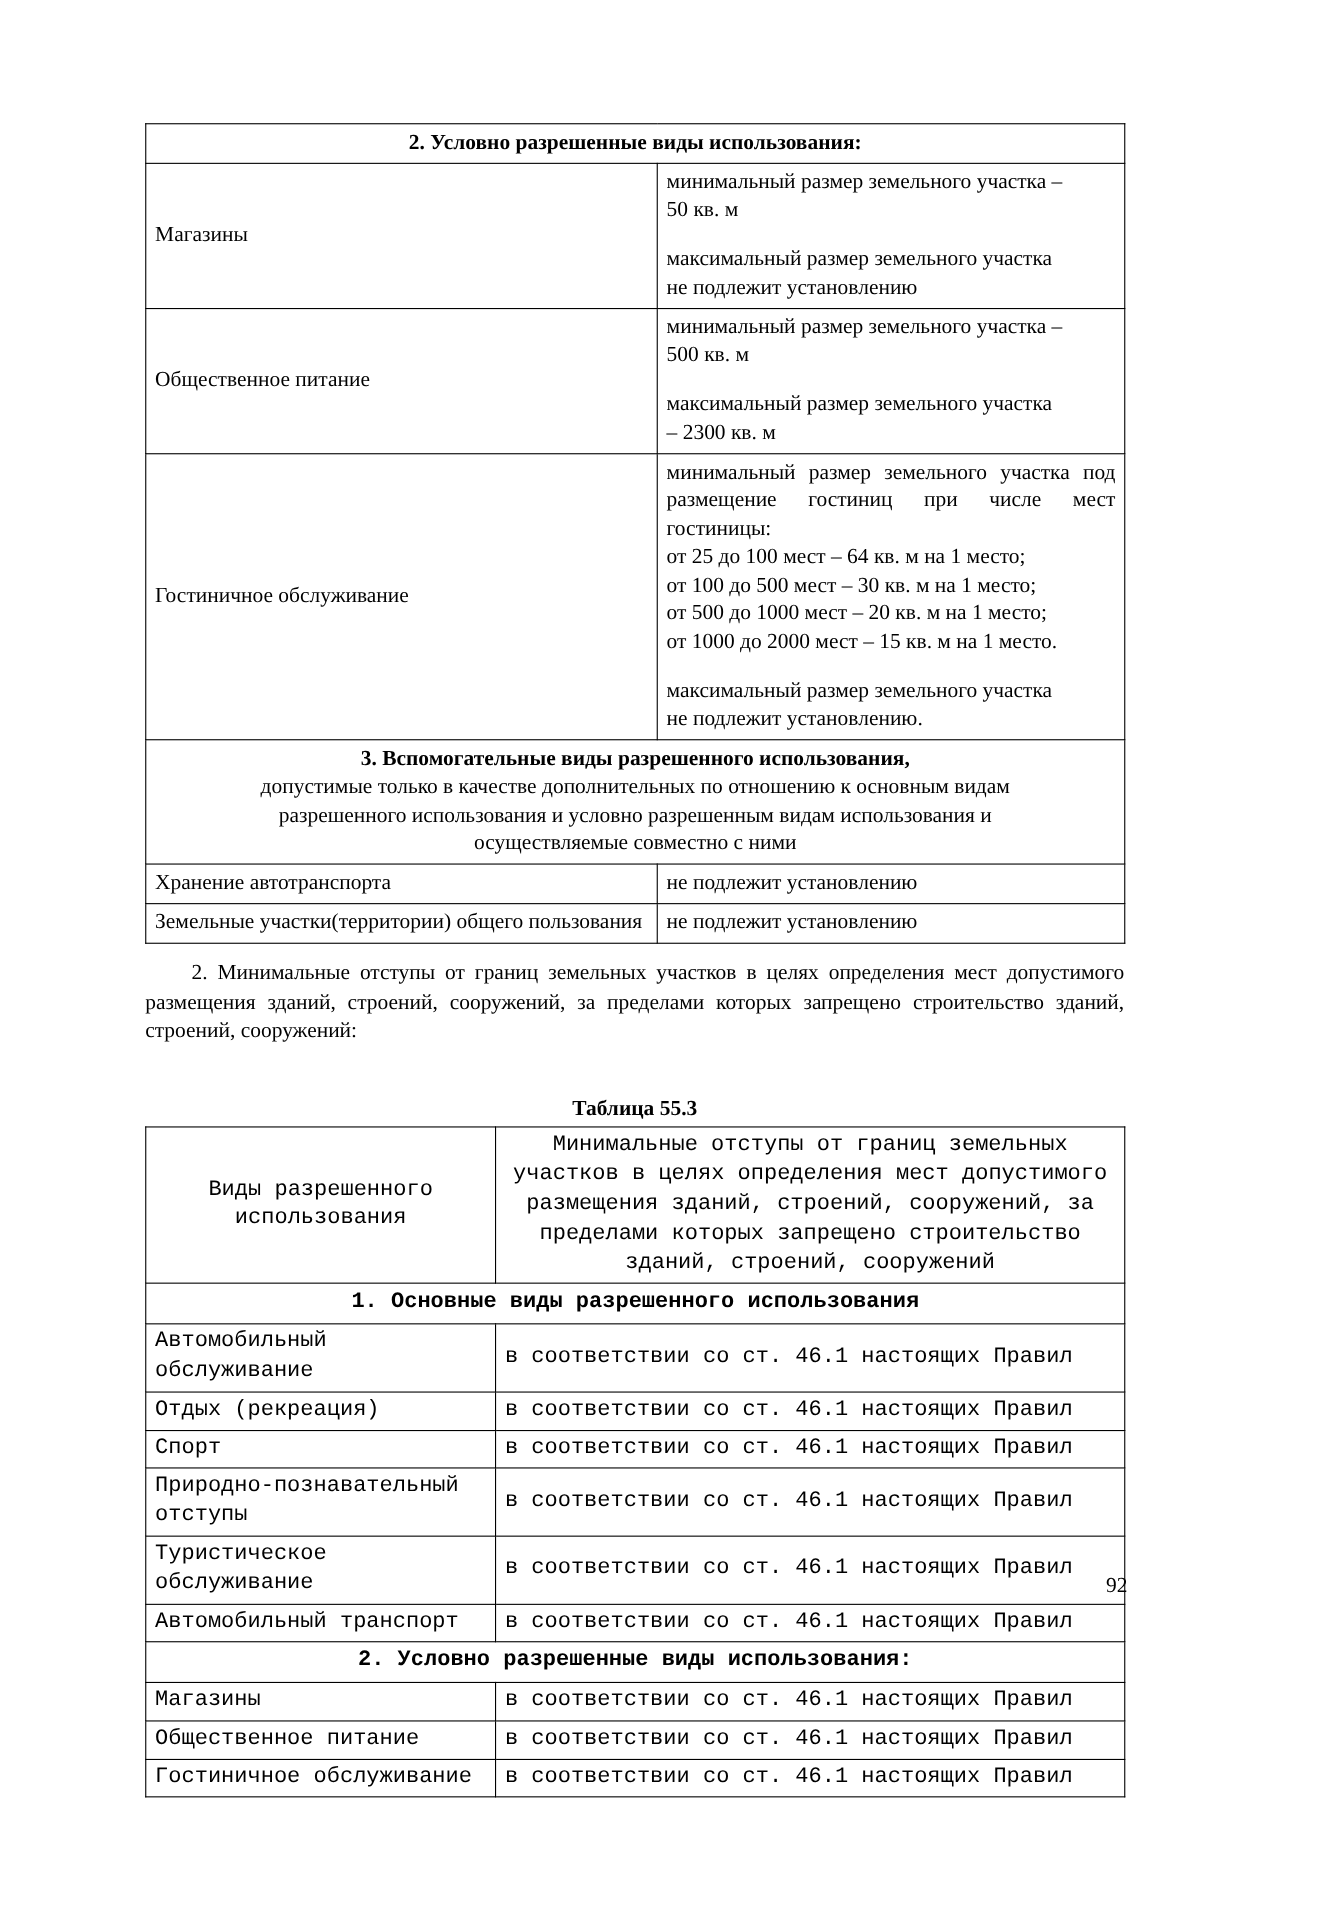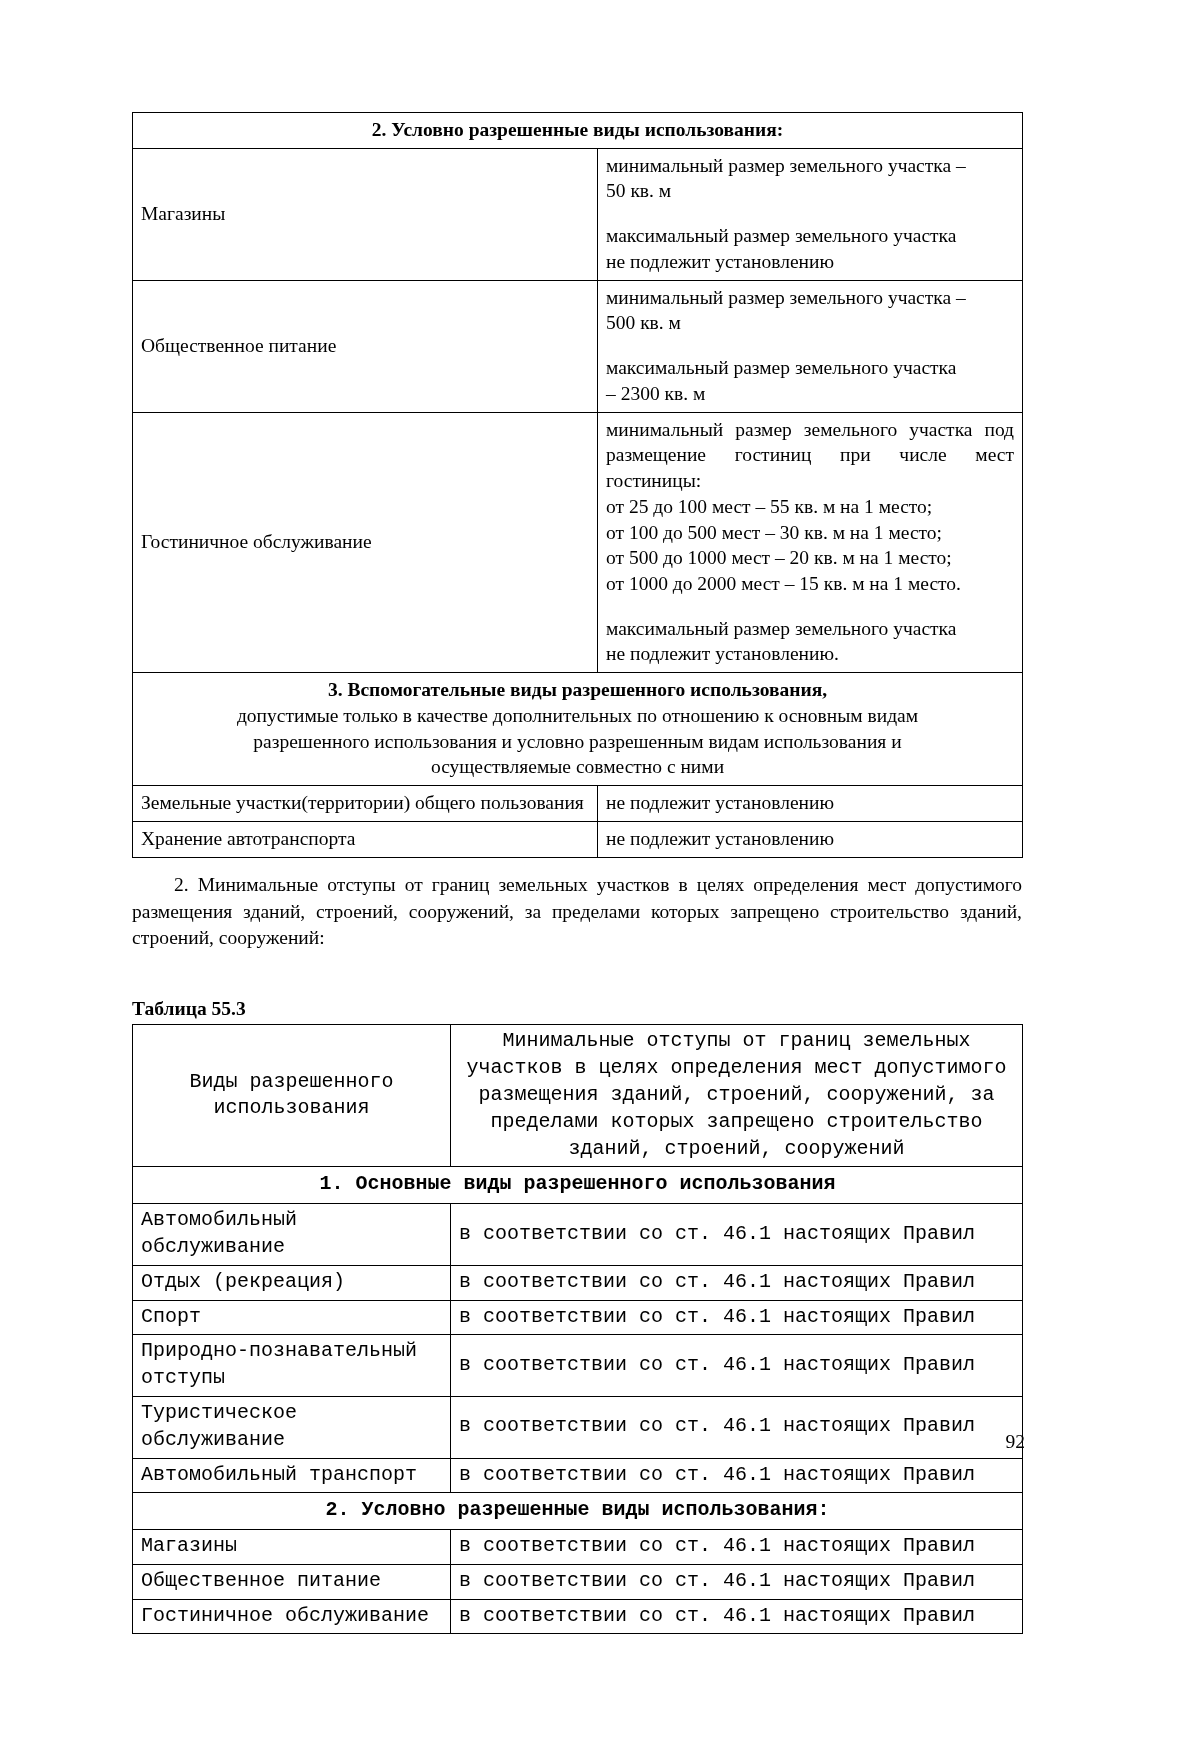--- a/index.html
+++ b/index.html
@@ -65,21 +65,21 @@
     font-weight: normal;
     line-height: 1.38;
     text-align: justify;
     text-indent: 42px;
     width: 890px;
   }
 
   .table-caption {
     margin: 46px 0 4px 0;
     width: 890px;
-    text-align: left;
+    text-align: center;
     font-size: 19.5px;
     font-weight: bold;
   }
 
   
   table.doc-table2 {
     border-collapse: collapse;
     width: 890px;
     table-layout: fixed;
     border: 1.6px solid #000;
@@ -141,45 +141,45 @@
           <span>максимальный размер земельного участка</span>
           <br>
           <span>– 2300 кв. м</span>
         </td>
       </tr>
 
       <tr>
         <td>Гостиничное обслуживание</td>
         <td>
           <div class="cell-justify">минимальный размер земельного участка под размещение гостиниц при числе мест гостиницы:</div>
-          <div class="nowrapline">от 25 до 100 мест – 55 кв. м на 1 место;</div>
+          <div class="nowrapline">от 25 до 100 мест – 64 кв. м на 1 место;</div>
           <div class="nowrapline">от 100 до 500 мест – 30 кв. м на 1 место;</div>
           <div class="nowrapline">от 500 до 1000 мест – 20 кв. м на 1 место;</div>
           <div class="nowrapline">от 1000 до 2000 мест – 15 кв. м на 1 место.</div>
           <span class="spacer-line"></span>
           <div class="cell-justify">максимальный размер земельного участка</div>
           <div>не подлежит установлению.</div>
         </td>
       </tr>
 
       <tr>
         <td colspan="2" class="section-head">
           <span>3. Вспомогательные виды разрешенного использования,</span>
           <span class="sub">допустимые только в качестве дополнительных по отношению к основным видам</span>
           <span class="sub">разрешенного использования и условно разрешенным видам использования и</span>
           <span class="sub">осуществляемые совместно с ними</span>
         </td>
       </tr>
 
       <tr>
+        <td>Хранение автотранспорта</td>
+        <td>не подлежит установлению</td>
+      </tr>
+      <tr>
         <td>Земельные участки(территории) общего пользования</td>
-        <td>не подлежит установлению</td>
-      </tr>
-      <tr>
-        <td>Хранение автотранспорта</td>
         <td>не подлежит установлению</td>
       </tr>
     </tbody>
   </table>
 
   <p class="body-para">2. Минимальные отступы от границ земельных участков в целях определения мест допустимого размещения зданий, строений, сооружений, за пределами которых запрещено строительство зданий, строений, сооружений:</p>
 
   <div class="table-caption">Таблица 55.3</div>
 
   <table class="doc-table2">

